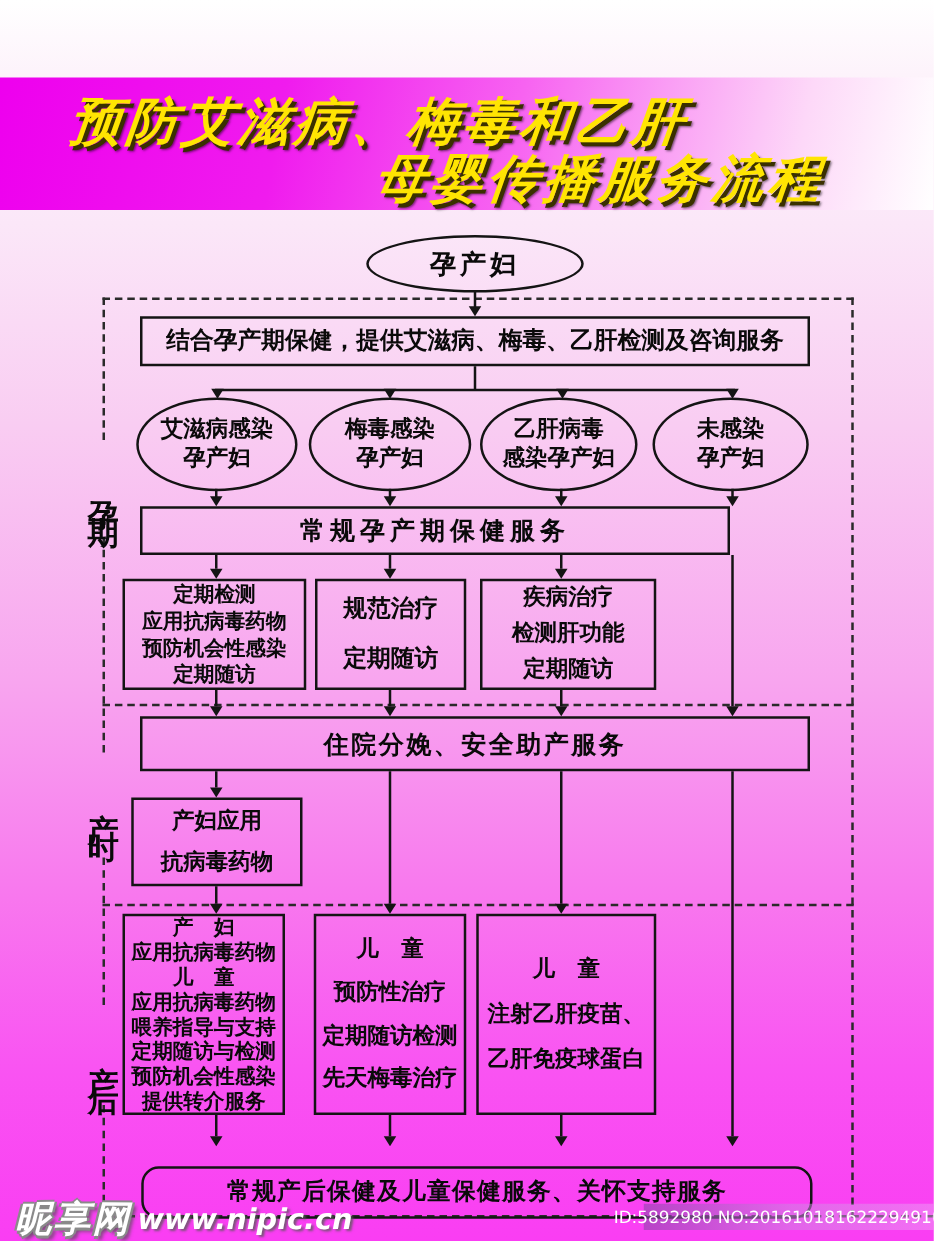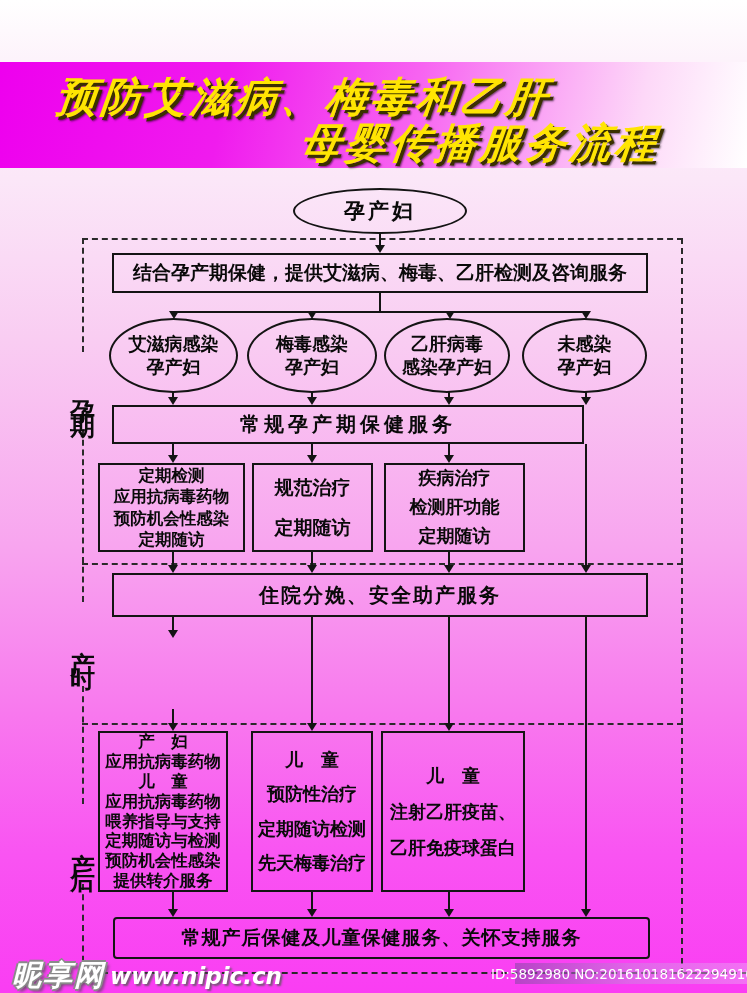--- a/index.html
+++ b/index.html
@@ -21,21 +21,21 @@
   }
   .t1{left:56px; top:8px;}
   .t2{left:300px; top:54px;}
   
   .node{
     position:absolute; box-sizing:border-box; border:2px solid #141414;
     color:#0a0a0a; font-weight:bold; display:flex; flex-direction:column;
     align-items:center; justify-content:center; text-align:center; line-height:1.25;
   }
   .ellipse{border-radius:50%;}
-  .rounded{border-radius:4px;}
+  .rounded{border-radius:14px;margin-top:16px;}
   .vl{position:absolute; width:2px; background:#141414;}
   .hl{position:absolute; height:2px; background:#141414;}
   .dash-h{position:absolute; height:0; border-top:2px dashed #2a2a2a;}
   .dash-v{position:absolute; width:0; border-left:2px dashed #2a2a2a;}
   .ah{position:absolute; width:0; height:0; border-left:5px solid transparent;
       border-right:5px solid transparent; border-top:8px solid #141414;}
   .sec-label{
     position:absolute; left:67px; width:32px; color:#0a0a0a; font-weight:bold;
     font-size:25px; writing-mode:vertical-rl; text-orientation:upright;
     letter-spacing:13px; text-align:center;
@@ -123,20 +123,24 @@
   <div class="node" style="left:384px;top:463px;width:141px;height:89px;font-size:18px;line-height:1.6;">
     <div>疾病治疗</div>
     <div>检测肝功能</div>
     <div>定期随访</div>
   </div>
 
   <div class="node" style="left:112px;top:573px;width:536px;height:44px;font-size:20px;letter-spacing:2px;">
     <div>住院分娩、安全助产服务</div>
   </div>
 
+  <div class="node" style="left:105px;top:638px;width:137px;height:71px;font-size:18px;line-height:1.8;">
+    <div>产妇应用</div>
+    <div>抗病毒药物</div>
+  </div>
 
   <div class="node" style="left:98px;top:731px;width:130px;height:161px;font-size:16.5px;line-height:1.2;">
     <div>产　妇</div>
     <div>应用抗病毒药物</div>
     <div>儿　童</div>
     <div>应用抗病毒药物</div>
     <div>喂养指导与支持</div>
     <div>定期随访与检测</div>
     <div>预防机会性感染</div>
     <div>提供转介服务</div>

